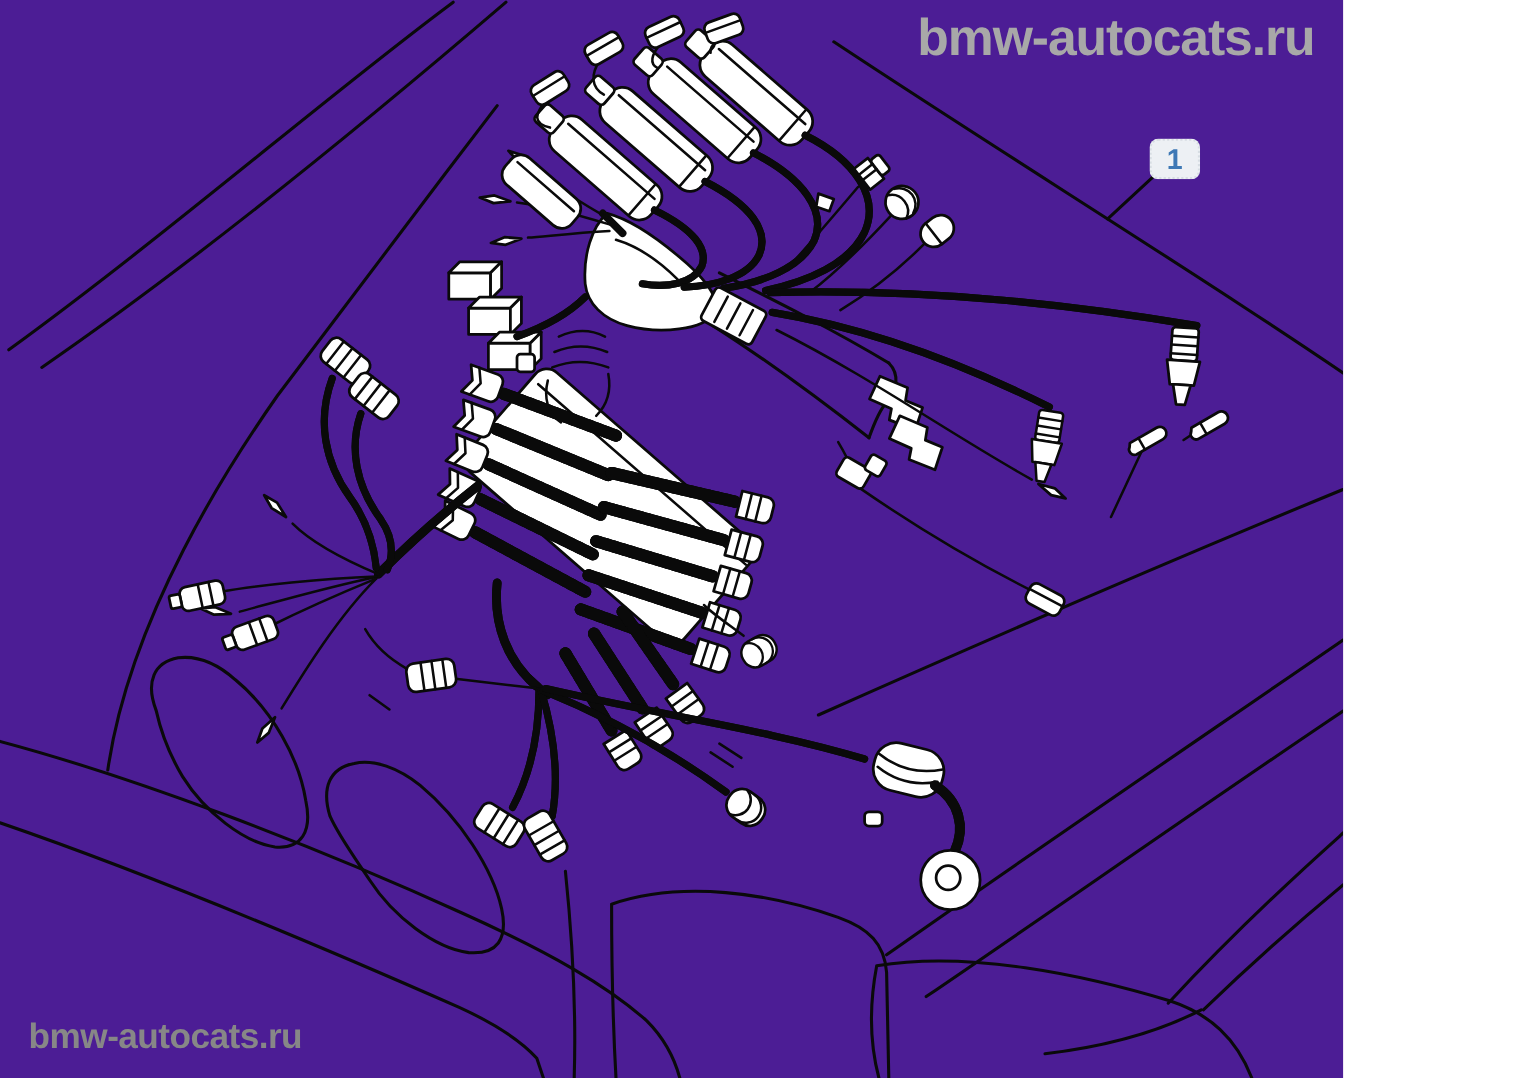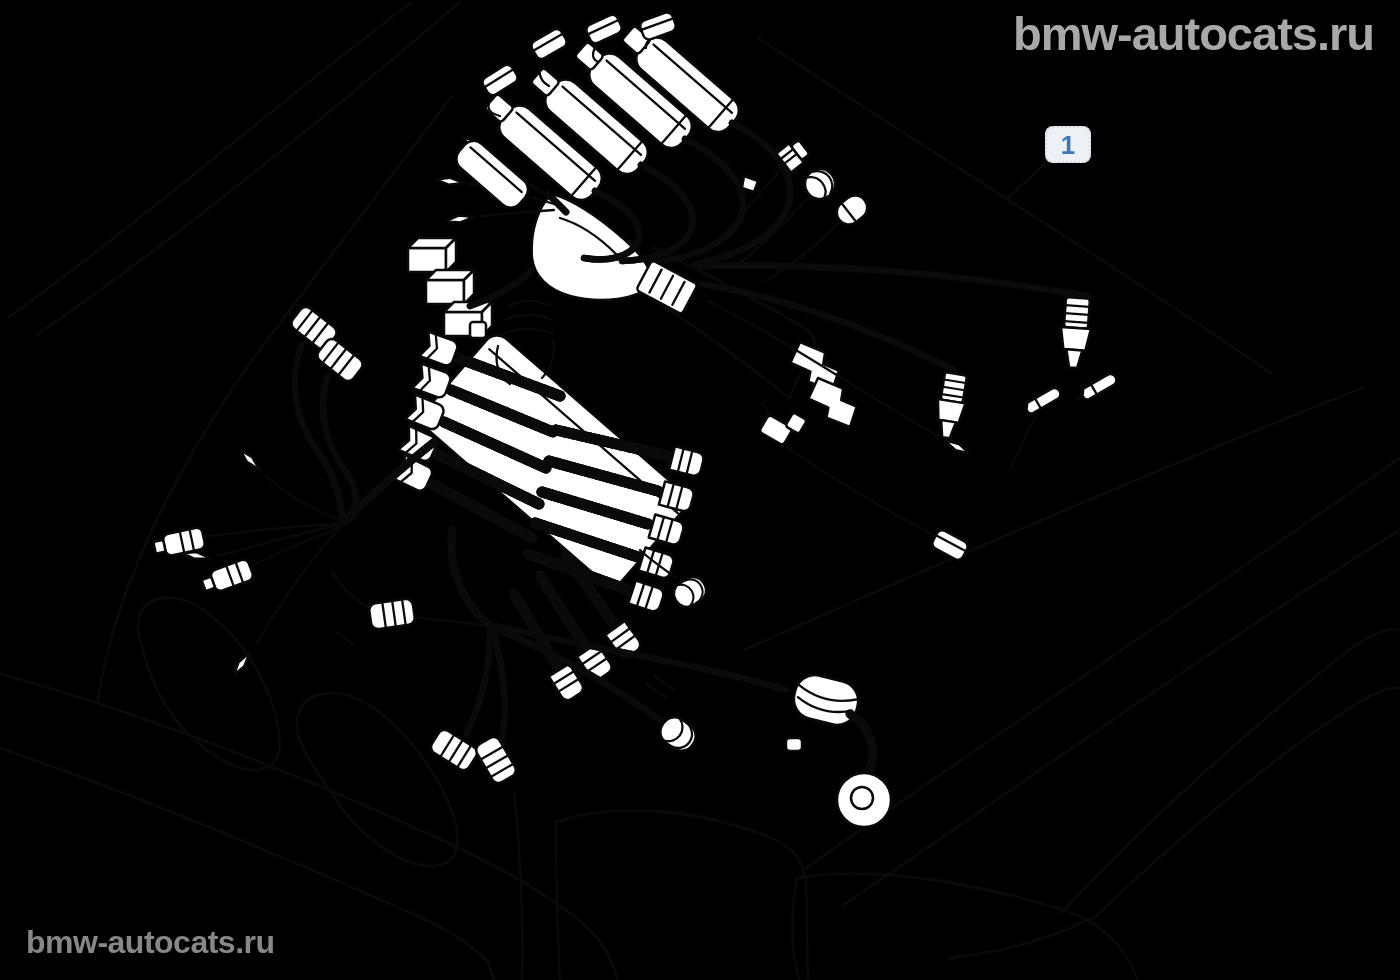--- a/index.html
+++ b/index.html
@@ -1,16 +1,16 @@
 <!DOCTYPE html>
 <html><head>
 <meta charset="utf-8">
 <style>
   html,body{margin:0;padding:0;background:#fff;}
-  .stage{position:relative;width:1400px;height:980px;background:#000000;overflow:hidden;
+  .stage{position:relative;width:1221px;height:980px;background:#4c1d95;overflow:hidden;
          font-family:"Liberation Sans", sans-serif;}
   .wm{position:absolute;font-weight:bold;white-space:nowrap;user-select:none;}
   .wm-tr{right:26px;top:6px;font-size:47px;letter-spacing:-1px;color:#a8a8a8;z-index:1;}
   .wm-bl{left:26px;top:924px;font-size:32px;letter-spacing:-0.5px;color:#878787;z-index:1;}
   svg.draw{position:absolute;left:0;top:0;z-index:2;}
   .callout{position:absolute;left:1045px;top:126px;width:46px;height:37px;z-index:3;
            background:#edf0f4;border:2px dotted #d7dde3;border-radius:8px;box-sizing:border-box;
            display:flex;align-items:center;justify-content:center;cursor:pointer;}
   .callout span{color:#3e78b5;font-size:26px;font-weight:bold;line-height:1;}
   

